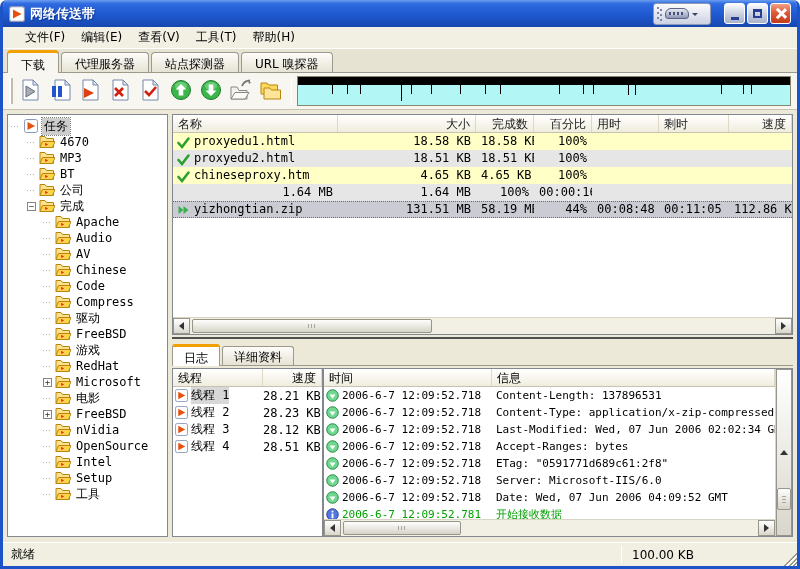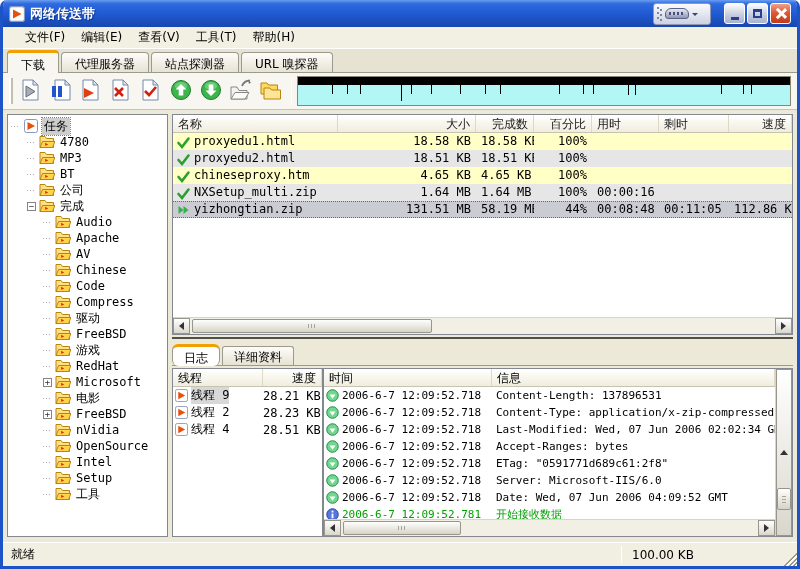--- a/index.html
+++ b/index.html
@@ -107,21 +107,21 @@
   .vthumb { position:absolute; left:1px; right:1px; bottom:26px; height:22px; background:linear-gradient(#fefefe,#d6d4c8);
       border:1px solid #98968a; border-radius:2px; }
   .vthumb::after { content:""; position:absolute; top:50%; left:4px; right:4px; height:7px; margin-top:-3px;
       background:repeating-linear-gradient(180deg,#a8a698 0 1px,transparent 1px 3px); }
 
   
   .splitline { height:6px; flex:none; border-top:2px solid #4f4f4f; margin-top:2px; }
   .tabs2 { height:23px; flex:none; display:flex; align-items:flex-end; gap:2px; border-bottom:1px solid #9c9a8c; }
   .tab2 { height:19px; padding:2px 11px 0; font-size:12px; background:linear-gradient(#fdfcf9,#e6e3d4);
       border:1px solid #9c9a8c; border-bottom:none; border-radius:3px 3px 0 0; }
-  .tab2.active { height:22px; padding-top:3px; background:#fff; border-top:3px solid #f0a000; margin-bottom:-1px;border-radius:6px; }
+  .tab2.active { height:22px; padding-top:3px; background:#fff; border-top:3px solid #f0a000; margin-bottom:-1px; }
   .bottom { flex:1; display:flex; gap:0; overflow:hidden; padding-top:2px; }
   .threads { width:151px; flex:none; background:#fff; border:1px solid #828790; display:flex; flex-direction:column; }
   .tgrid { display:grid; grid-template-columns:90px 1fr; }
   .thead { height:18px; flex:none; background:linear-gradient(#ffffff,#f0edde); border-bottom:1px solid #c6c3b0; font-size:12px; }
   .throw { height:17px; display:grid; grid-template-columns:90px 1fr; align-items:center;
       font:12px "DejaVu Sans Mono",monospace; }
   .thname { display:flex; align-items:center; gap:3px; padding-left:2px; white-space:nowrap; }
   .thname svg { width:13px; height:13px; flex:none; }
   .throw.sel .thlabel { background:#d8d8d8; }
   .thspeed { text-align:right; padding-right:16px; white-space:nowrap; }
@@ -306,21 +306,21 @@
         </div>
         <div class="trow lv1" style="--lv: 1;">
           <span class="expbox hidden"></span>
           <span class="ticon">
             <svg viewBox="0 0 16 14">
               <path d="M1 4 L1 12.5 L14.5 12.5 L14.5 3.5 L7.5 3.5 L6 1.5 L1 1.5 Z" fill="#ffe08a" stroke="#b8860b"></path>
               <path d="M1 12.5 L3.5 6.5 L16 6.5 L13.5 12.5 Z" fill="#ffd34d" stroke="#b8860b"></path>
               <path d="M6.2 7.8 L9.2 9.4 L6.2 11 Z" fill="#e03000"></path>
             </svg>
           </span>
-          <span class="tlabel">4780</span>
+          <span class="tlabel">4670</span>
         </div>
         <div class="trow lv1" style="--lv: 1;">
           <span class="expbox hidden"></span>
           <span class="ticon">
             <svg viewBox="0 0 16 14">
               <path d="M1 4 L1 12.5 L14.5 12.5 L14.5 3.5 L7.5 3.5 L6 1.5 L1 1.5 Z" fill="#ffe08a" stroke="#b8860b"></path>
               <path d="M1 12.5 L3.5 6.5 L16 6.5 L13.5 12.5 Z" fill="#ffd34d" stroke="#b8860b"></path>
               <path d="M6.2 7.8 L9.2 9.4 L6.2 11 Z" fill="#e03000"></path>
             </svg>
           </span>
@@ -361,32 +361,32 @@
         </div>
         <div class="trow lv2" style="--lv: 2;">
           <span class="expbox hidden"></span>
           <span class="ticon">
             <svg viewBox="0 0 16 14">
               <path d="M1 4 L1 12.5 L14.5 12.5 L14.5 3.5 L7.5 3.5 L6 1.5 L1 1.5 Z" fill="#ffe08a" stroke="#b8860b"></path>
               <path d="M1 12.5 L3.5 6.5 L16 6.5 L13.5 12.5 Z" fill="#ffd34d" stroke="#b8860b"></path>
               <path d="M6.2 7.8 L9.2 9.4 L6.2 11 Z" fill="#e03000"></path>
             </svg>
           </span>
+          <span class="tlabel">Apache</span>
+        </div>
+        <div class="trow lv2" style="--lv: 2;">
+          <span class="expbox hidden"></span>
+          <span class="ticon">
+            <svg viewBox="0 0 16 14">
+              <path d="M1 4 L1 12.5 L14.5 12.5 L14.5 3.5 L7.5 3.5 L6 1.5 L1 1.5 Z" fill="#ffe08a" stroke="#b8860b"></path>
+              <path d="M1 12.5 L3.5 6.5 L16 6.5 L13.5 12.5 Z" fill="#ffd34d" stroke="#b8860b"></path>
+              <path d="M6.2 7.8 L9.2 9.4 L6.2 11 Z" fill="#e03000"></path>
+            </svg>
+          </span>
           <span class="tlabel">Audio</span>
-        </div>
-        <div class="trow lv2" style="--lv: 2;">
-          <span class="expbox hidden"></span>
-          <span class="ticon">
-            <svg viewBox="0 0 16 14">
-              <path d="M1 4 L1 12.5 L14.5 12.5 L14.5 3.5 L7.5 3.5 L6 1.5 L1 1.5 Z" fill="#ffe08a" stroke="#b8860b"></path>
-              <path d="M1 12.5 L3.5 6.5 L16 6.5 L13.5 12.5 Z" fill="#ffd34d" stroke="#b8860b"></path>
-              <path d="M6.2 7.8 L9.2 9.4 L6.2 11 Z" fill="#e03000"></path>
-            </svg>
-          </span>
-          <span class="tlabel">Apache</span>
         </div>
         <div class="trow lv2" style="--lv: 2;">
           <span class="expbox hidden"></span>
           <span class="ticon">
             <svg viewBox="0 0 16 14">
               <path d="M1 4 L1 12.5 L14.5 12.5 L14.5 3.5 L7.5 3.5 L6 1.5 L1 1.5 Z" fill="#ffe08a" stroke="#b8860b"></path>
               <path d="M1 12.5 L3.5 6.5 L16 6.5 L13.5 12.5 Z" fill="#ffd34d" stroke="#b8860b"></path>
               <path d="M6.2 7.8 L9.2 9.4 L6.2 11 Z" fill="#e03000"></path>
             </svg>
           </span>
@@ -615,28 +615,20 @@
                 <span>chineseproxy.htm</span>
               </div>
               <div class="c al-r">4.65 KB</div>
               <div class="c al-r">4.65 KB</div>
               <div class="c al-r">100%</div>
               <div class="c al-l"></div>
               <div class="c al-l"></div>
               <div class="c al-r"></div>
             </div>
             <div class="drow dgrid sh-gray">
-              <div class="c name">
-                <span class="ricon">
-                  <svg viewBox="0 0 14 14">
-                    <path d="M2 7 L5.5 11 L12 2.5" fill="none" stroke="#2ca02c" stroke-width="2.6" stroke-linecap="round"></path>
-                  </svg>
-                </span>
-                <span>NXSetup_multi.zip</span>
-              </div>
               <div class="c al-r">1.64 MB</div>
               <div class="c al-r">1.64 MB</div>
               <div class="c al-r">100%</div>
               <div class="c al-l">00:00:16</div>
               <div class="c al-l"></div>
               <div class="c al-r"></div>
             </div>
             <div class="drow dgrid sel">
               <div class="c name">
                 <span class="ricon">
@@ -686,35 +678,47 @@
           <div>
 
           <div class="throw sel">
                 <span class="thname">
                   <span style="display:flex">
                     <svg viewBox="0 0 14 14">
                       <rect x="0.5" y="0.5" width="13" height="13" rx="2" fill="#fff" stroke="#8899bb"></rect>
                       <path d="M3.5 3 L11 7 L3.5 11 Z" fill="#e8500e"></path>
                     </svg>
                   </span>
-                  <span class="thlabel">线程 9</span>
+                  <span class="thlabel">线程 1</span>
                 </span>
                 <span class="thspeed">28.21 KB</span>
               </div>
               <div class="throw">
                 <span class="thname">
                   <span style="display:flex">
                     <svg viewBox="0 0 14 14">
                       <rect x="0.5" y="0.5" width="13" height="13" rx="2" fill="#fff" stroke="#8899bb"></rect>
                       <path d="M3.5 3 L11 7 L3.5 11 Z" fill="#e8500e"></path>
                     </svg>
                   </span>
                   <span class="thlabel">线程 2</span>
                 </span>
                 <span class="thspeed">28.23 KB</span>
+              </div>
+              <div class="throw">
+                <span class="thname">
+                  <span style="display:flex">
+                    <svg viewBox="0 0 14 14">
+                      <rect x="0.5" y="0.5" width="13" height="13" rx="2" fill="#fff" stroke="#8899bb"></rect>
+                      <path d="M3.5 3 L11 7 L3.5 11 Z" fill="#e8500e"></path>
+                    </svg>
+                  </span>
+                  <span class="thlabel">线程 3</span>
+                </span>
+                <span class="thspeed">28.12 KB</span>
               </div>
               <div class="throw">
                 <span class="thname">
                   <span style="display:flex">
                     <svg viewBox="0 0 14 14">
                       <rect x="0.5" y="0.5" width="13" height="13" rx="2" fill="#fff" stroke="#8899bb"></rect>
                       <path d="M3.5 3 L11 7 L3.5 11 Z" fill="#e8500e"></path>
                     </svg>
                   </span>
                   <span class="thlabel">线程 4</span>

